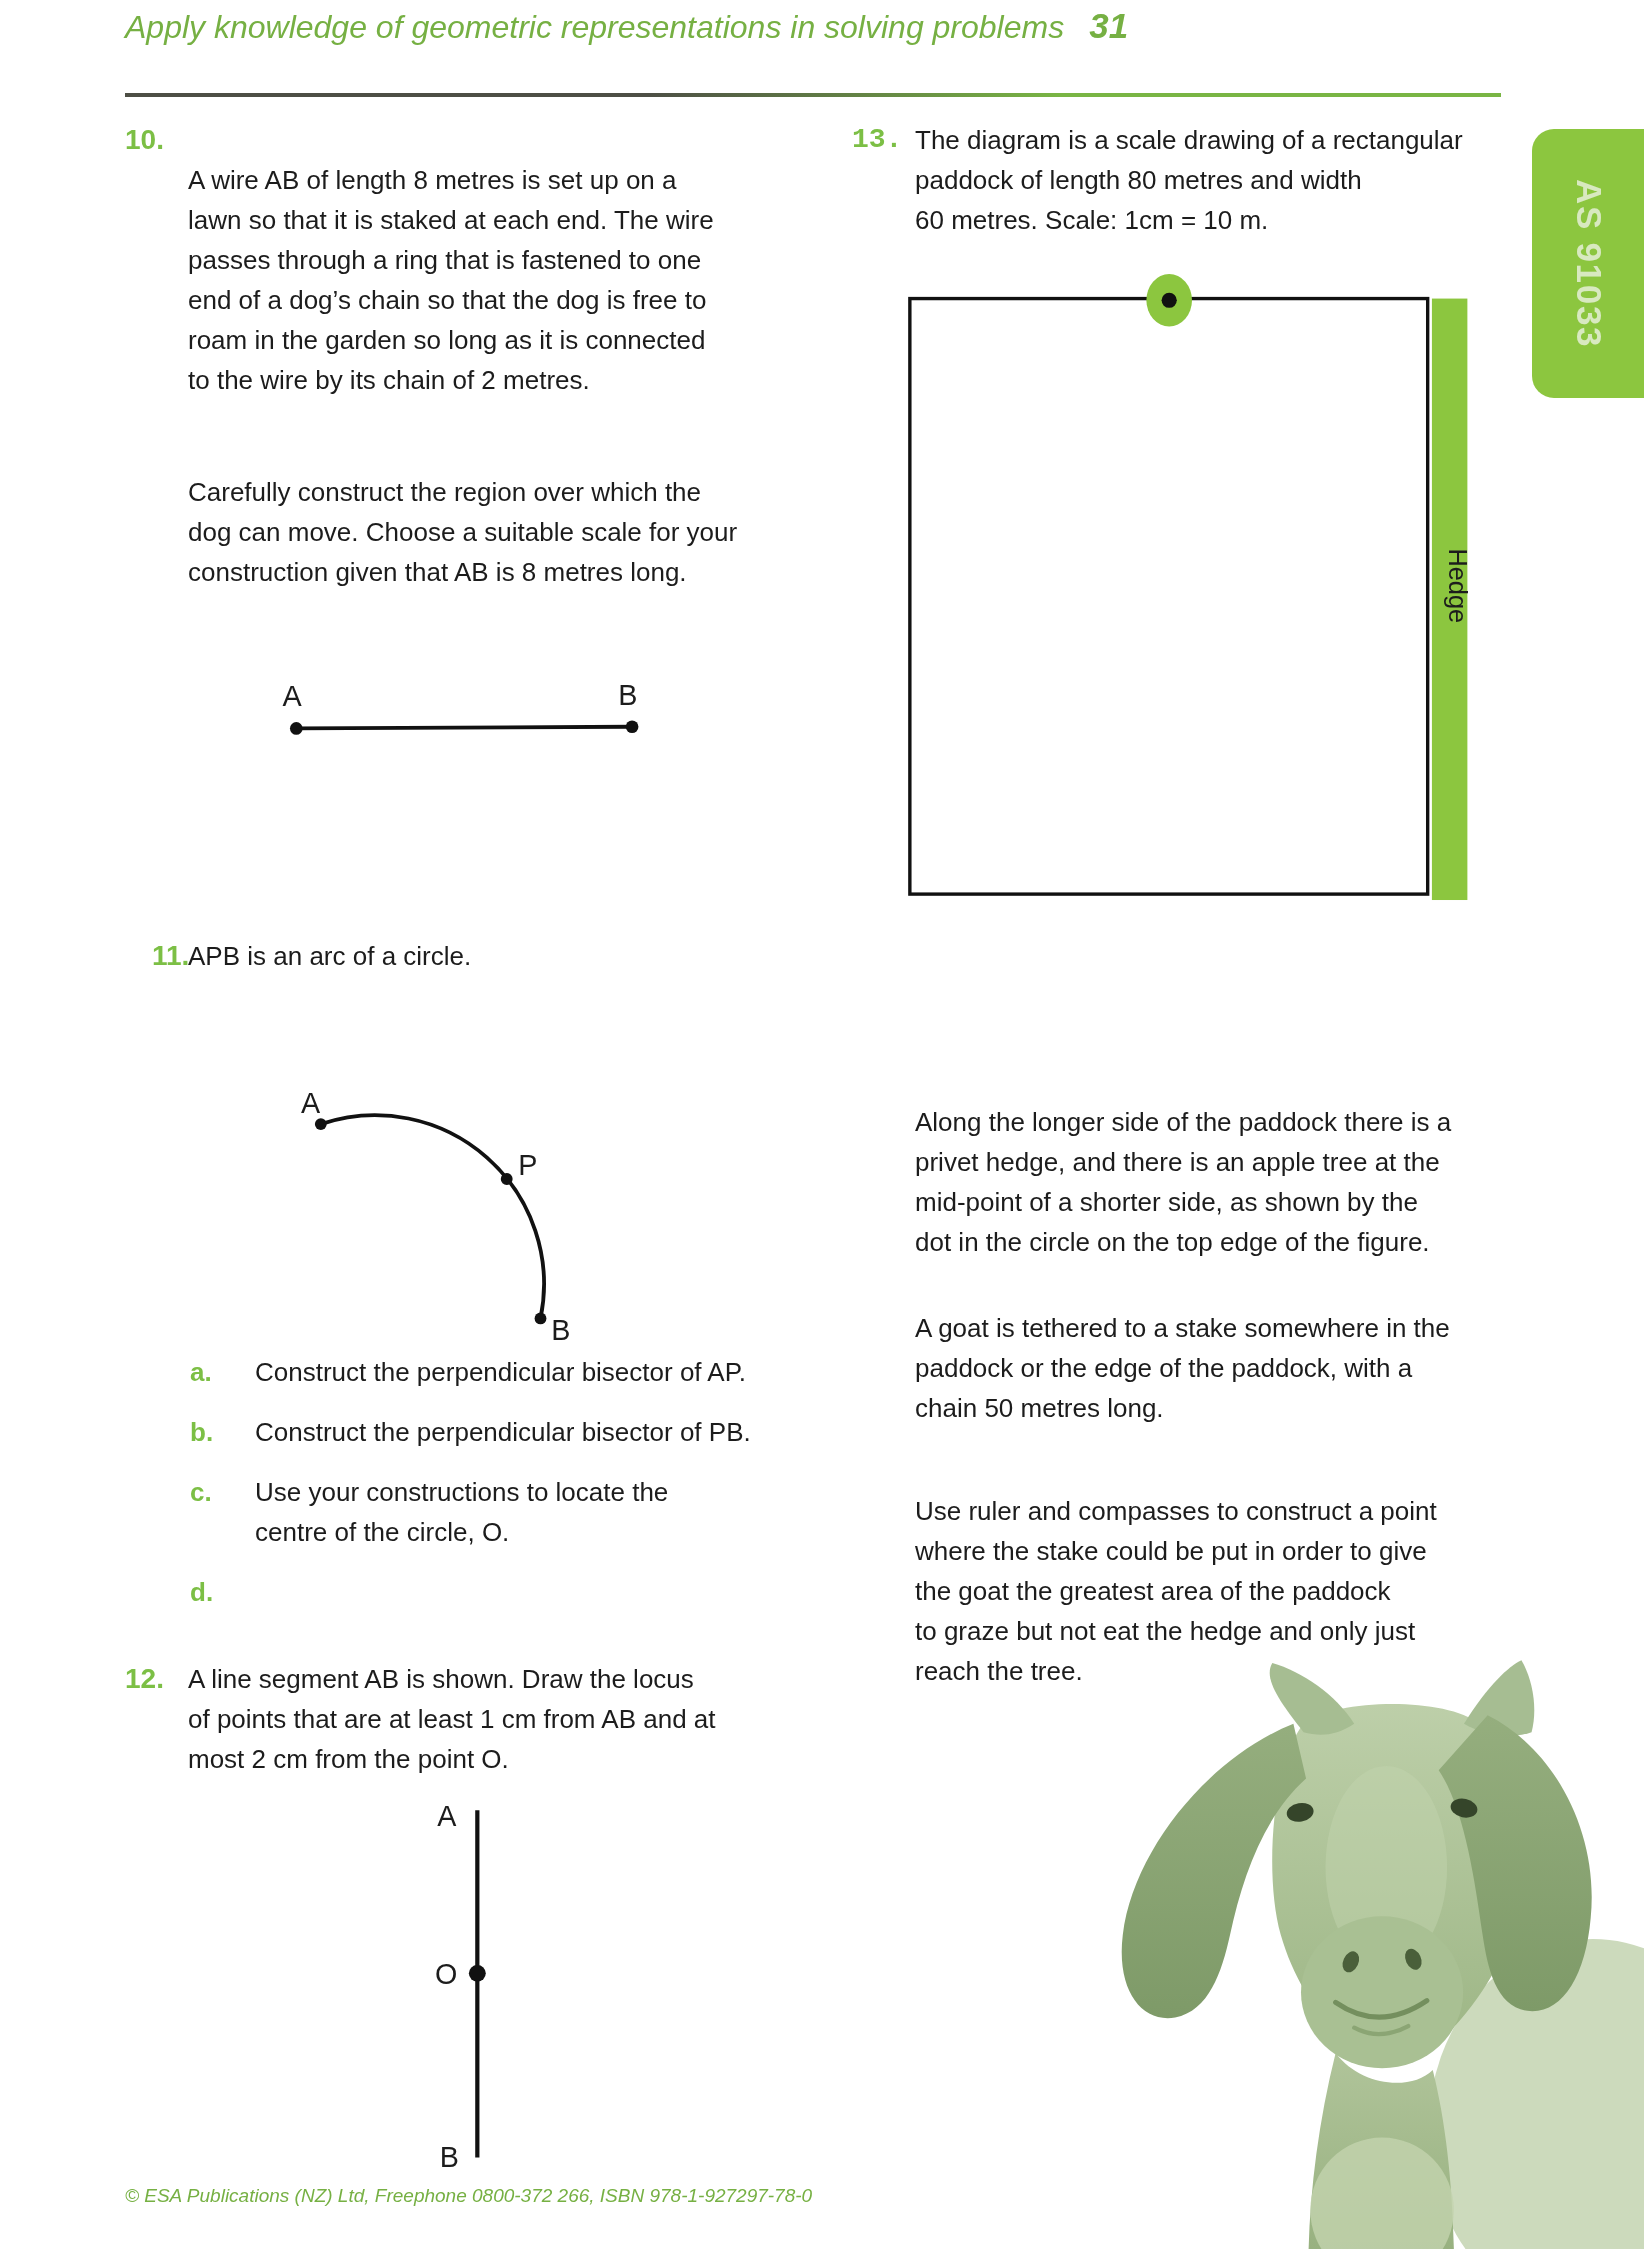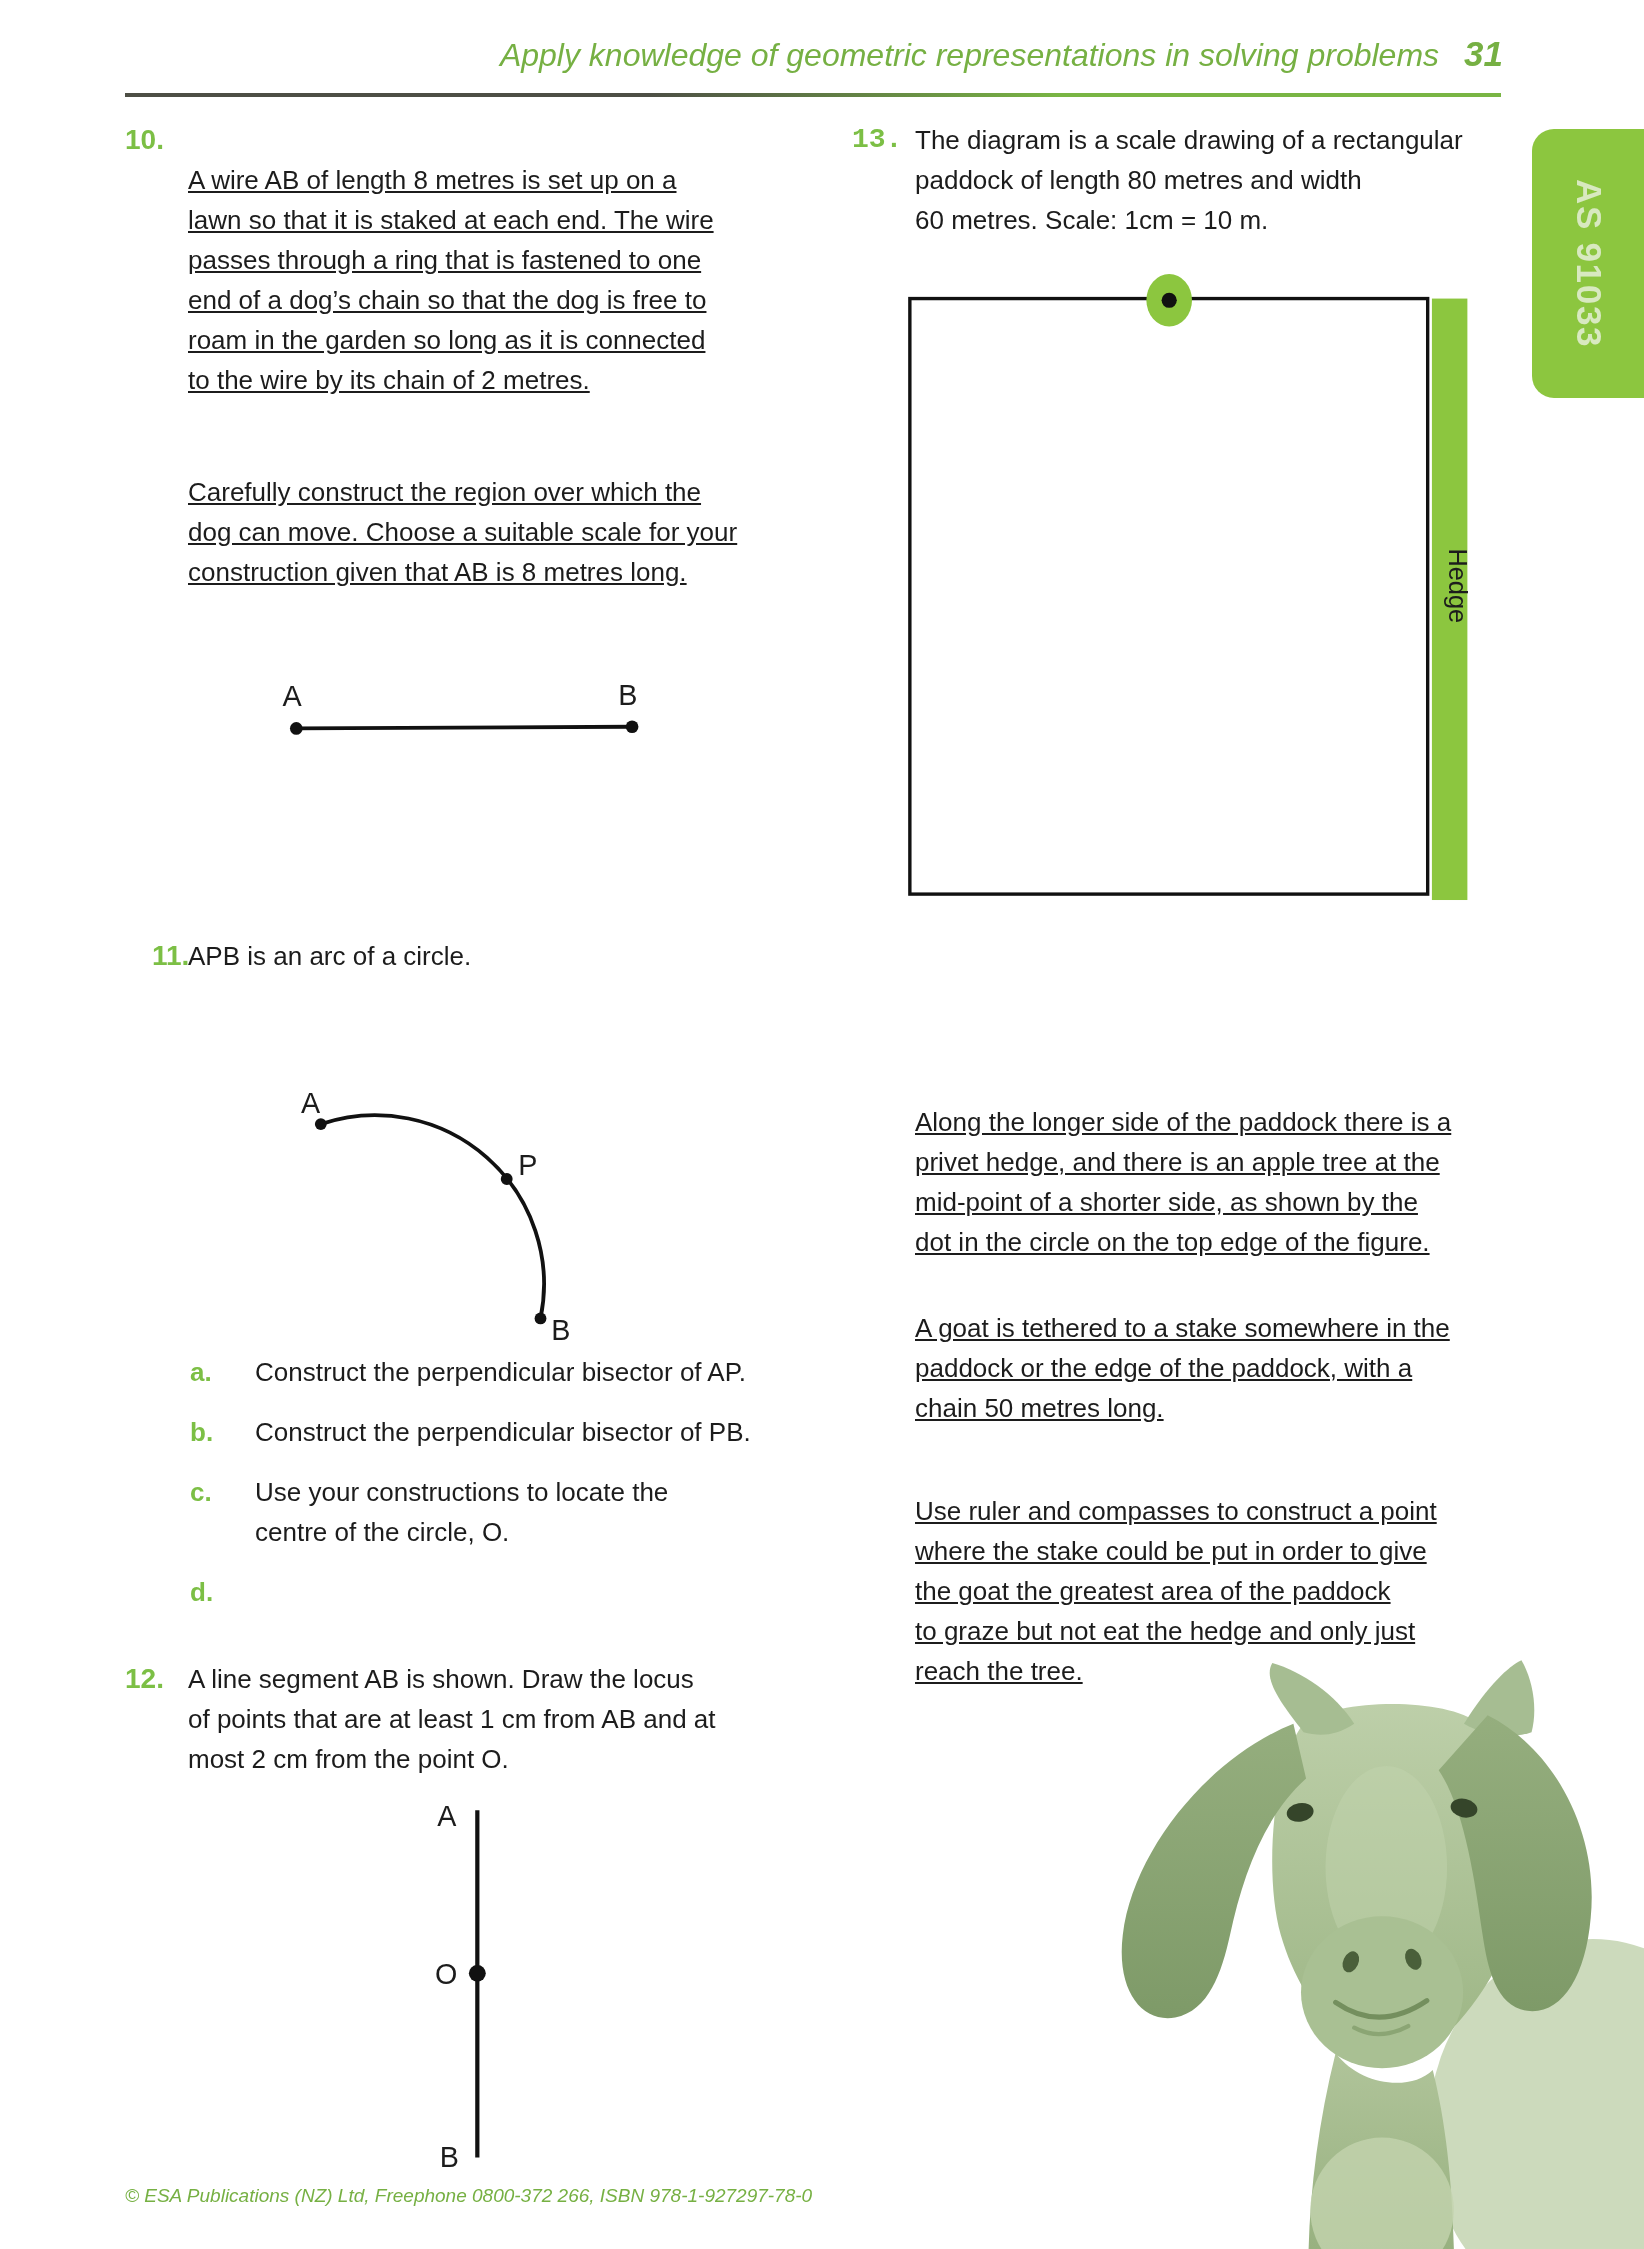--- a/index.html
+++ b/index.html
@@ -13,22 +13,21 @@
   #page{
     position:relative;
     width:1645px;height:2250px;
     background:#ffffff;
     margin:0 auto;
     overflow:hidden;
     font-family:"Liberation Sans", sans-serif;
     color:var(--ink);
   }
   .header-title{
-    position:absolute;left:125px;top:34px;width:1378px;
-    text-align:right;
+    position:absolute;left:125px;top:6px;width:1378px;
     font-style:italic;
     color:var(--green);
     font-size:32px;
     white-space:nowrap;
   }
   .header-title .pagenum{
     font-weight:700;
     font-size:35px;
     margin-left:25px;
   }
@@ -51,21 +50,21 @@
   .qnum{
     position:absolute;
     font-size:28px;font-weight:700;color:var(--numgreen);
     line-height:40px;
   }
   .qtext{
     position:absolute;
     font-size:26px;line-height:40px;
     white-space:pre-line;
   }
-  .qtext p{margin:0;text-decoration:underline;}
+  .qtext p{margin:0;}
   .qtext p + p{margin-top:32px;}
   .parts{
     position:absolute;left:125px;top:1352px;width:668px;
   }
   .part{position:relative;margin-bottom:20px;}
   .part-letter{
     position:absolute;left:65px;top:0;
     font-size:26px;font-weight:700;color:var(--numgreen);line-height:40px;
   }
   .part-text{

